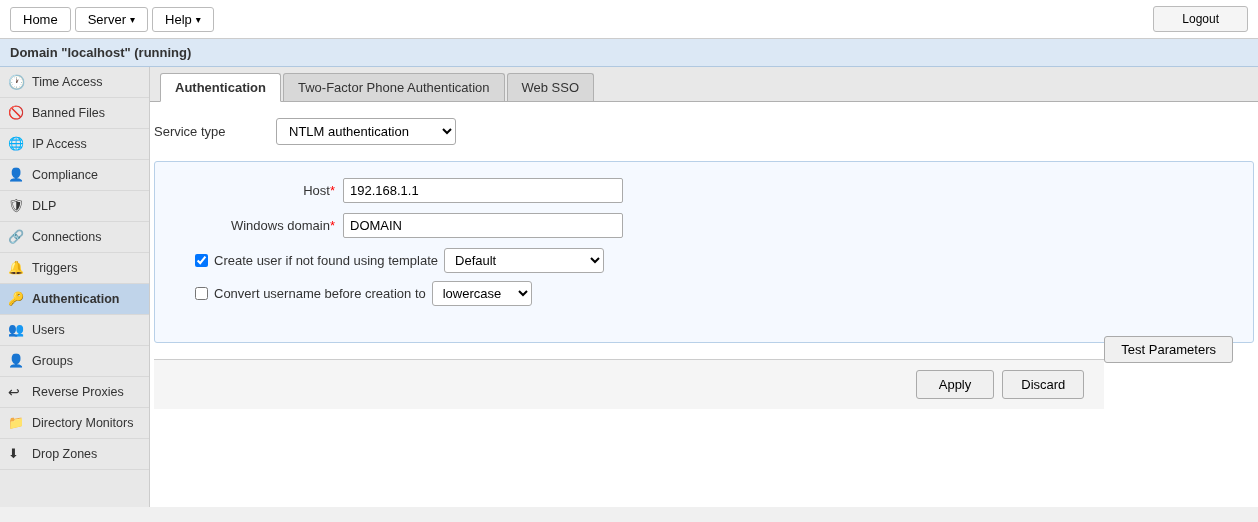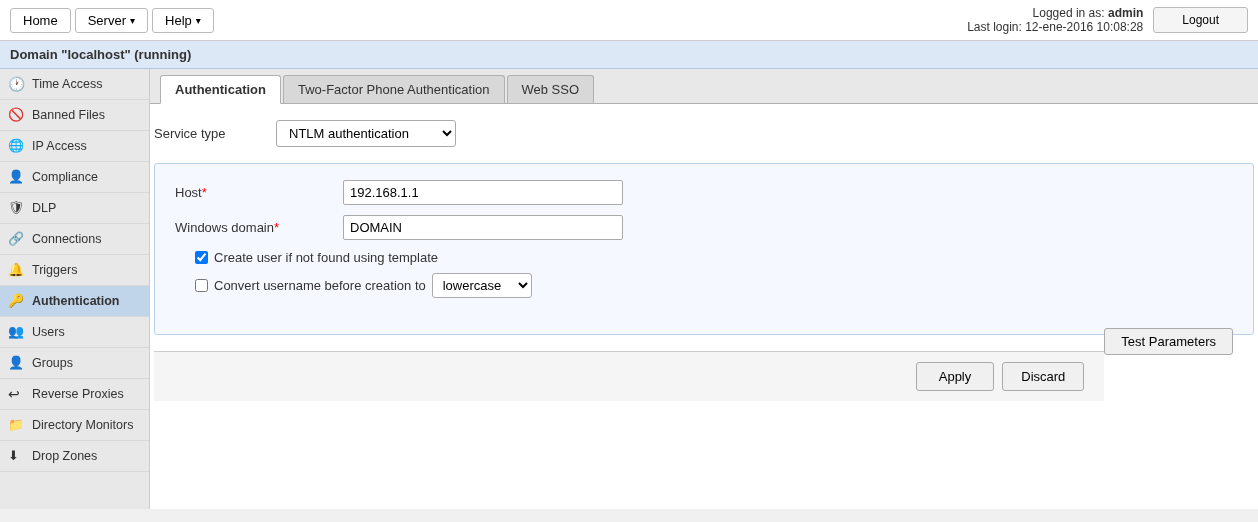--- a/index.html
+++ b/index.html
@@ -151,21 +151,21 @@
 
     .form-row {
       display: flex;
       align-items: center;
       margin-bottom: 10px;
       gap: 8px;
     }
     .form-label {
       width: 160px;
       font-size: 13px;
-      text-align: left;
+      text-align: right;
     }
     .form-label .required { color: red; }
     .form-input {
       border: 1px solid #aaa;
       border-radius: 2px;
       padding: 4px 6px;
       font-size: 13px;
       width: 280px;
     }
     .checkbox-row {
@@ -247,30 +247,20 @@
 </head>
 <body>
 
 <div class="top-nav">
   <div class="top-nav-left">
     <button class="nav-btn">Home</button>
     <button class="nav-btn chevron">Server</button>
     <button class="nav-btn chevron">Help</button>
   </div>
   <div class="top-nav-right">
-    <div class="user-info">
-      <div>
-        <span>Logged in as:</span>
-        <strong>admin</strong>
-      </div>
-      <div>
-        <span>Last login:</span>
-        <span>12-ene-2016 10:08:28</span>
-      </div>
-    </div>
     <button class="logout-btn">Logout</button>
   </div>
 </div>
 
 <div class="domain-header">Domain "localhost" (running)</div>
 
 <div class="main-layout">
 
   <div class="sidebar">
     <div class="sidebar-item">
@@ -358,20 +348,23 @@
         <div class="form-row">
           <span class="form-label">
             <span>Windows domain</span><span class="required">*</span>
           </span>
           <input class="form-input" type="text" value="DOMAIN" style="">
         </div>
 
         <div class="checkbox-row">
           <input type="checkbox" checked="" style="">
           <span class="checkbox-label">Create user if not found using template</span>
+          <select class="template-select">
+            <option>Default</option>
+          </select>
         </div>
 
         <div class="checkbox-row">
           <input type="checkbox" style="">
           <span class="checkbox-label">Convert username before creation to</span>
           <select class="convert-select">
             <option>lowercase</option>
             <option>uppercase</option>
           </select>
         </div>

